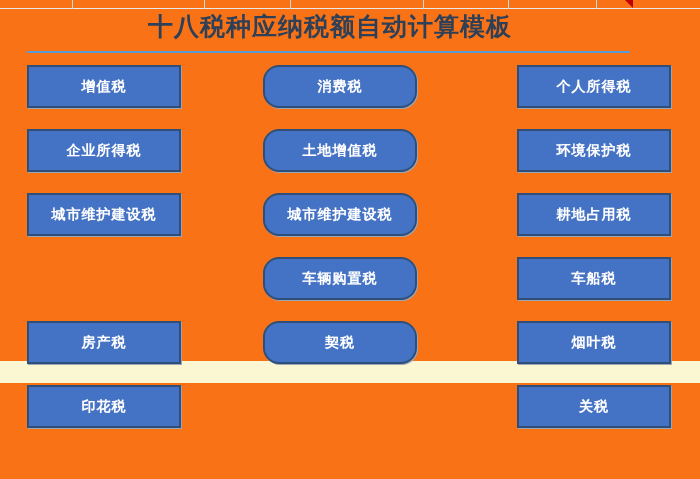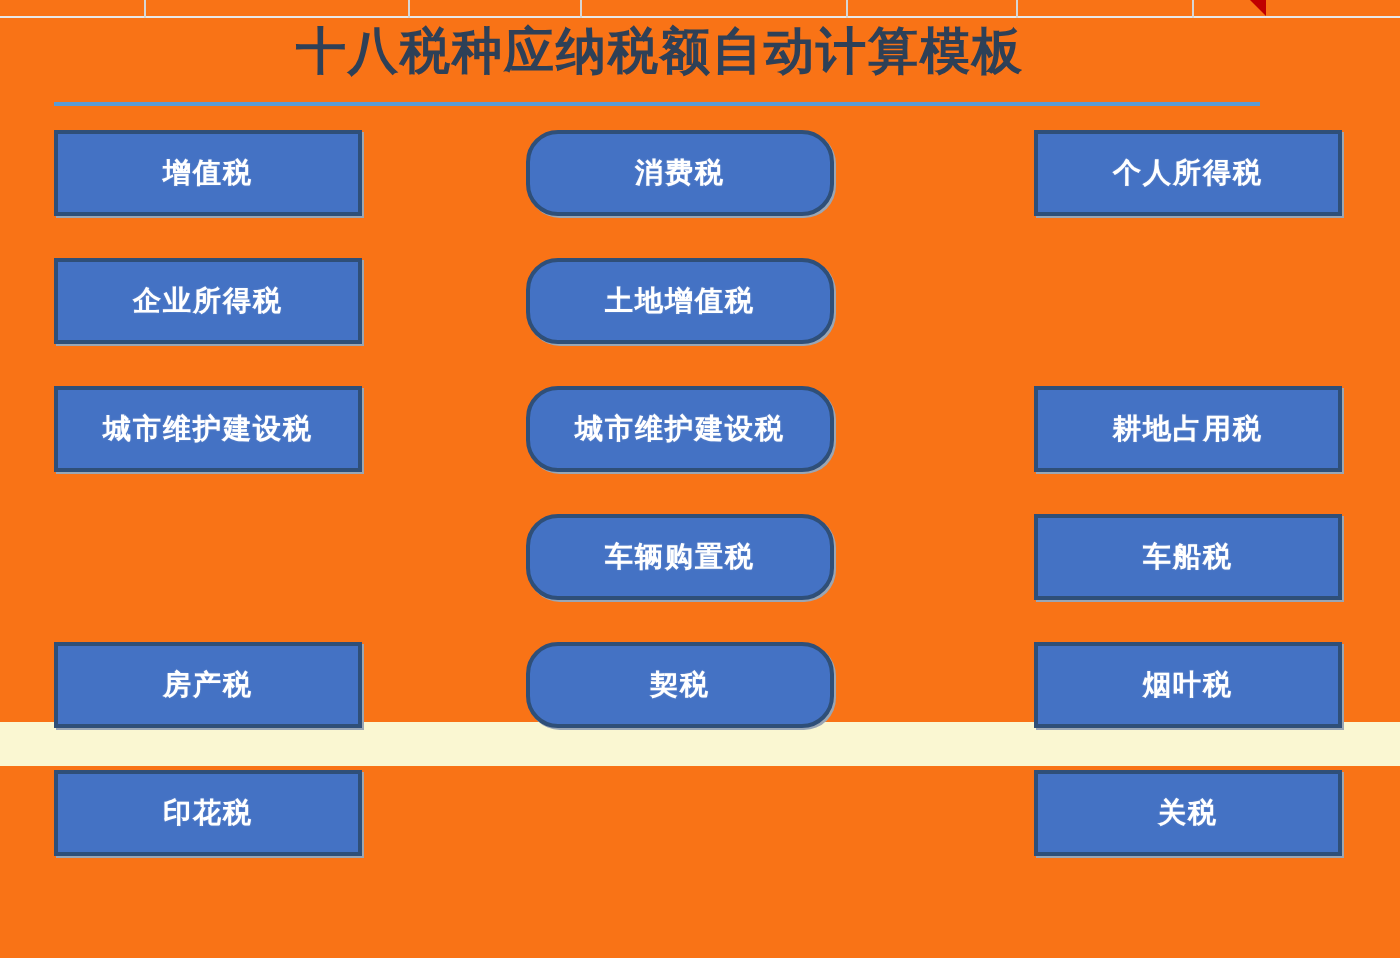--- a/index.html
+++ b/index.html
@@ -167,20 +167,23 @@
       </div>
       <div class="tax-btn c2 r0">
         <span class="lbl">个人所得税</span>
       </div>
       <div class="tax-btn c0 r1">
         <span class="lbl">企业所得税</span>
       </div>
       <div class="tax-btn c1 r1">
         <span class="lbl">土地增值税</span>
       </div>
+      <div class="tax-btn c2 r1">
+        <span class="lbl">环境保护税</span>
+      </div>
       <div class="tax-btn c0 r2">
         <span class="lbl">城市维护建设税</span>
       </div>
       <div class="tax-btn c1 r2">
         <span class="lbl">城市维护建设税</span>
       </div>
       <div class="tax-btn c2 r2">
         <span class="lbl">耕地占用税</span>
       </div>
       <div class="tax-btn c1 r3">

